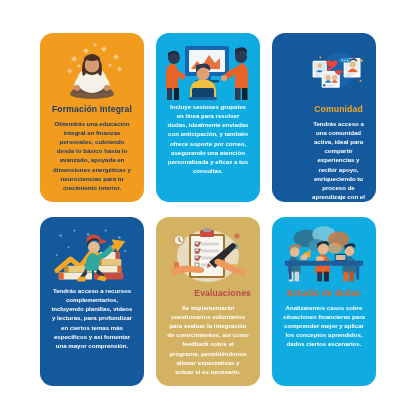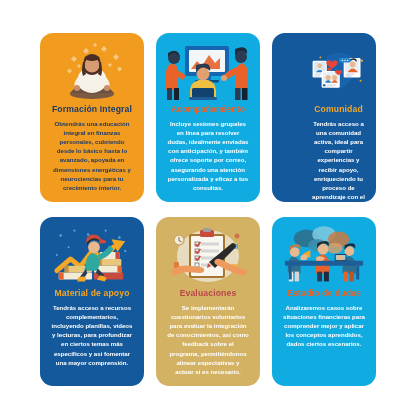--- a/index.html
+++ b/index.html
@@ -119,21 +119,20 @@
         <rect x="77" y="46" width="5.5" height="12" fill="#15212F"></rect>
         <path d="M71 25 q-7 3 -12 8 l4 4 q6 -4 11 -6z" fill="#E8622A"></path>
         <circle cx="59" cy="36" r="3" fill="#E0A070"></circle>
         <path d="M34 38 q-8 2 -9 10 v10 h26 V48 q-1 -8 -8 -10z" fill="#F0C040"></path>
         <circle cx="38" cy="32" r="6.5" fill="#E0A070"></circle>
         <path d="M31 31 q6 -10 14 -2 q2 -11 -14 -6z" fill="#2A3B52"></path>
         <rect x="27" y="46" width="22" height="10" rx="1.5" fill="#12426E"></rect>
         <rect x="24" y="55" width="28" height="3" rx="1.5" fill="#1E5D97"></rect>
       </svg>
     </div>
-    <div class="card-title" style="color: rgb(232, 98, 42);">Acompañamiento</div>
     <div class="card-body" style="color: rgb(255, 255, 255);">Incluye sesiones grupales en línea para resolver dudas, idealmente enviadas con anticipación, y también ofrece soporte por correo, asegurando una atención personalizada y eficaz a tus consultas.</div>
   </div>
 
   <div class="card" id="card2" style="background: rgb(20, 89, 156); padding-left: 38px;">
     <div class="illus">
       <svg width="88" height="60" viewBox="0 0 88 60">
         <path d="M46 2 q24 0 24 22 t-24 34 q-24 -12 -24 -34 T46 2z" fill="#1B6BB8" opacity="0.55"></path>
         <g>
           <rect x="4" y="14" width="22" height="26" rx="2" fill="#FFFFFF"></rect>
           <rect x="6" y="16" width="18" height="16" fill="#DCE8F2"></rect>
@@ -215,25 +214,24 @@
           <path d="M38 18 q8 -9 15 -2 q1 -6 -7 -7 q-9 0 -8 9z" fill="#C94B3E"></path>
           <path d="M52 14 q6 0 7 3 q-4 2 -8 1z" fill="#C94B3E"></path>
           <path d="M38 44 l-6 8 q-2 3 2 4 l5 -7z" fill="#2A3B52"></path>
           <path d="M50 44 l6 6 q2 3 -2 4 l-6 -6z" fill="#2A3B52"></path>
           <path d="M30 53 q5 -2 8 0 l-1 4 h-8z" fill="#F5A623"></path>
           <path d="M52 51 q5 0 7 3 l-2 3 -8 -2z" fill="#F5A623"></path>
           <path d="M50 30 q8 -4 12 -10 l4 4 q-5 8 -14 11z" fill="#2FA8A0"></path>
         </g>
       </svg>
     </div>
-    <div class="card-title" style="color: rgb(245, 166, 35);">Material de apoyo</div>
     <div class="card-body" style="color: rgb(255, 255, 255);">Tendrás acceso a  recursos complementarios, incluyendo planillas, videos y lecturas, para profundizar en ciertos temas más específicos y  asi fomentar una mayor comprensión.</div>
   </div>
 
-  <div class="card" id="card4" style="background: rgb(212, 178, 99);">
+  <div class="card" id="card4" style="background: rgb(212, 178, 99); align-items: flex-end;">
     <div class="illus">
       <svg width="82" height="58" viewBox="0 0 82 58">
         <ellipse cx="41" cy="30" rx="31" ry="26" fill="#E7DCC0"></ellipse>
         <circle cx="12" cy="14" r="5" fill="#F3EDE0" stroke="#C9A96A" stroke-width="1.4"></circle>
         <path d="M12 11 v3.5 l2.5 1.5" stroke="#9C8047" stroke-width="1.2" fill="none"></path>
         <rect x="7" y="36" width="5" height="6" rx="1" fill="#E8622A" opacity="0.7"></rect>
         <rect x="66" y="18" width="5" height="5" rx="1" fill="#4A9ED8" opacity="0.7"></rect>
         <rect x="64" y="38" width="6" height="6" rx="1" fill="#F5A623" opacity="0.7"></rect>
         <circle cx="70" cy="10" r="2.5" fill="#C94B3E" opacity="0.6"></circle>
         <rect x="22" y="8" width="36" height="44" rx="2" fill="#A8772F"></rect>

